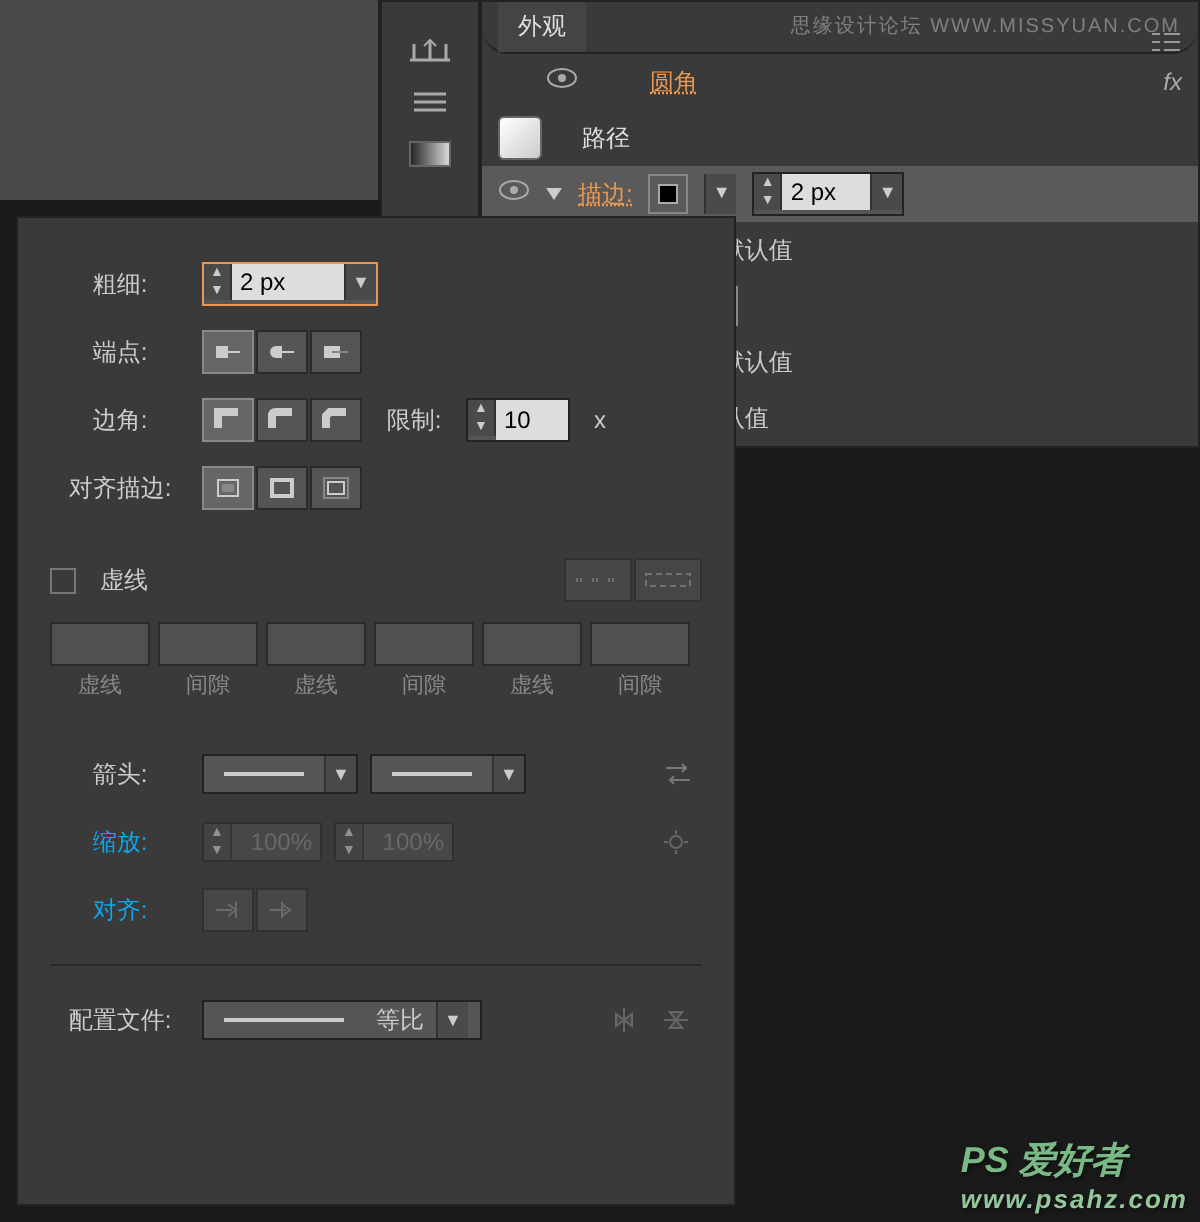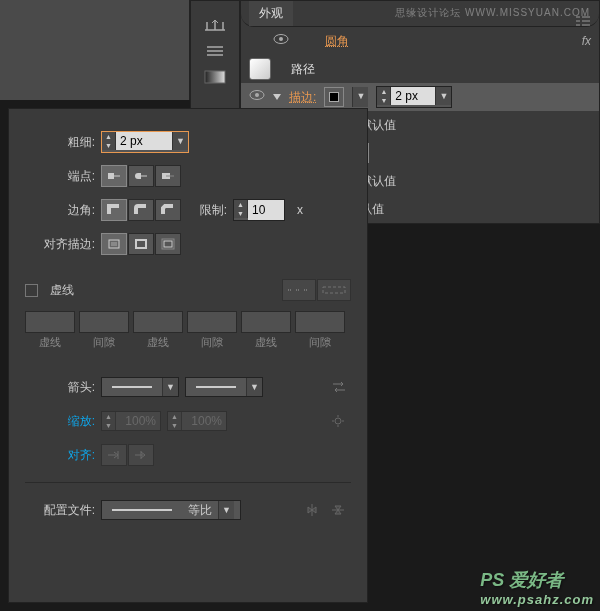--- a/index.html
+++ b/index.html
@@ -21,21 +21,21 @@
 .swatch-mini { width: 20px; height: 20px; border: 1px solid #888; display: inline-flex; align-items: center; justify-content: center; }
 .swatch-inner { width: 10px; height: 10px; background: #000; border: 1px solid #aaa; }
 .num-field { display: inline-flex; align-items: flex-start; background: #555; border: 1px solid #222; height: 22px; }
 .num-field.active { border: 1.5px solid #e89850; }
 .spinner { width: 14px; display: flex; flex-direction: column; border-right: 1px solid #333; }
 .spinner span { height: 9px; font-size: 7px; text-align: center; line-height: 9px; color: #ccc; background: #4a4a4a; }
 .num-input { background: #ddd; color: #000; border: none; width: 44px; padding: 0 4px; font-size: 12px; height: 18px; }
 .dropdown-arrow { width: 16px; background: #4a4a4a; text-align: center; font-size: 9px; color: #ccc; line-height: 18px; border-left: 1px solid #333; }
 .stroke-popup { position: absolute; left: 8px; top: 108px; width: 360px; height: 495px; background: #3a3a3a; border: 1px solid #222; padding: 16px; }
 .stroke-row { display: flex; align-items: center; height: 34px; gap: 6px; }
-.row-label { width: 70px; text-align: right; color: #ccc; }
+.row-label { width: 70px; text-align: center; color: #ccc; }
 .row-label.dim { color: #0ea5e9; }
 .btn-group { display: flex; gap: 1px; }
 .icon-btn { width: 26px; height: 22px; background: #555; border: 1px solid #2a2a2a; display: flex; align-items: center; justify-content: center; color: #bbb; font-size: 10px; cursor: pointer; }
 .icon-btn.sel { background: #666; border-color: #888; }
 .small-input { background: #ddd; color: #000; border: 1px solid #222; width: 36px; height: 20px; padding: 0 4px; font-size: 12px; }
 .checkbox { width: 13px; height: 13px; border: 1px solid #777; background: #3a3a3a; display: inline-block; }
 .dash-boxes { display: flex; gap: 4px; margin-top: 4px; }
 .dash-box { width: 50px; height: 22px; background: #505050; border: 1px solid #2a2a2a; }
 .dash-labels { display: flex; gap: 4px; margin-top: 2px; }
 .dash-lbl { width: 50px; text-align: center; color: #888; font-size: 11px; }

